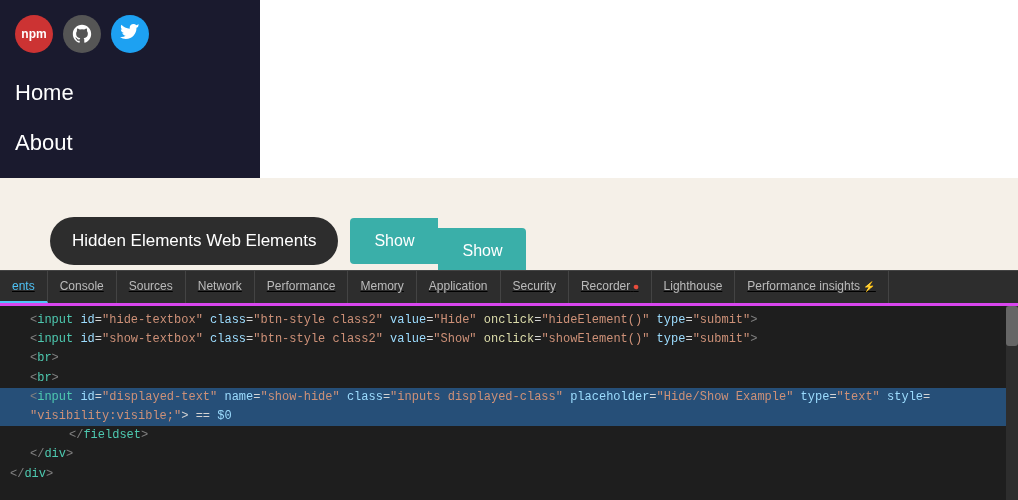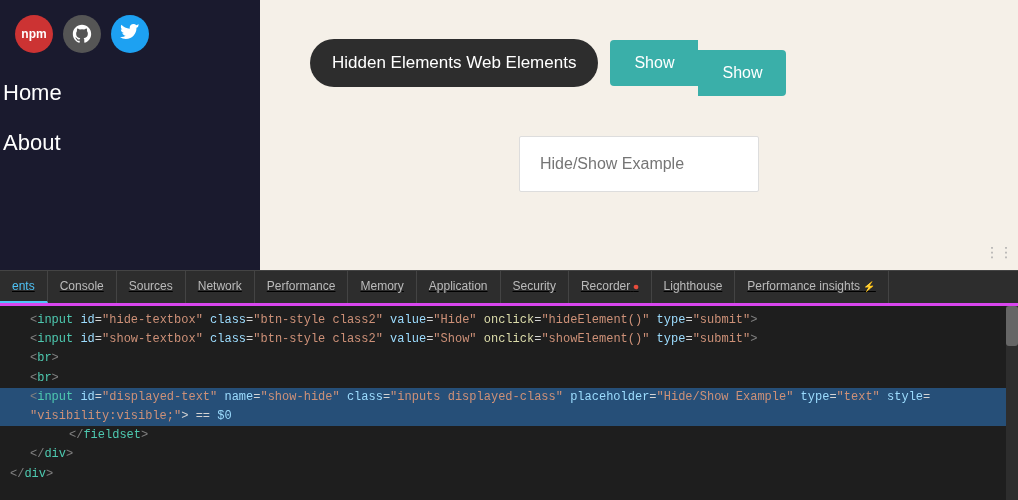--- a/index.html
+++ b/index.html
@@ -2,21 +2,21 @@
 <html><head>
   <meta charset="utf-8">
   <style>
     * { margin: 0; padding: 0; box-sizing: border-box; }
     body { font-family: Arial, sans-serif; width: 1018px; height: 500px; overflow: hidden; display: flex; flex-direction: column; }
 
     
     .browser-top {
       height: 270px;
       display: flex;
-      flex-direction: row;
+      flex-direction: column;
       overflow: hidden;
     }
 
     
     .sidebar {
       width: 260px;
       background: #1a1a2e;
       display: flex;
       flex-direction: column;
       padding: 10px 0;
@@ -48,21 +48,21 @@
     .sidebar-icon.npm { background: #2d2d5e; }
 
     .sidebar-nav {
       display: flex;
       flex-direction: column;
     }
 
     .sidebar-nav-item {
       color: white;
       font-size: 22px;
-      padding: 12px 3px;
+      padding: 12px 15px;
       cursor: pointer;
       text-decoration: none;
     }
 
     
     .main-content {
       flex: 1;
       background: #f5f0e8;
       display: flex;
       flex-direction: column;

